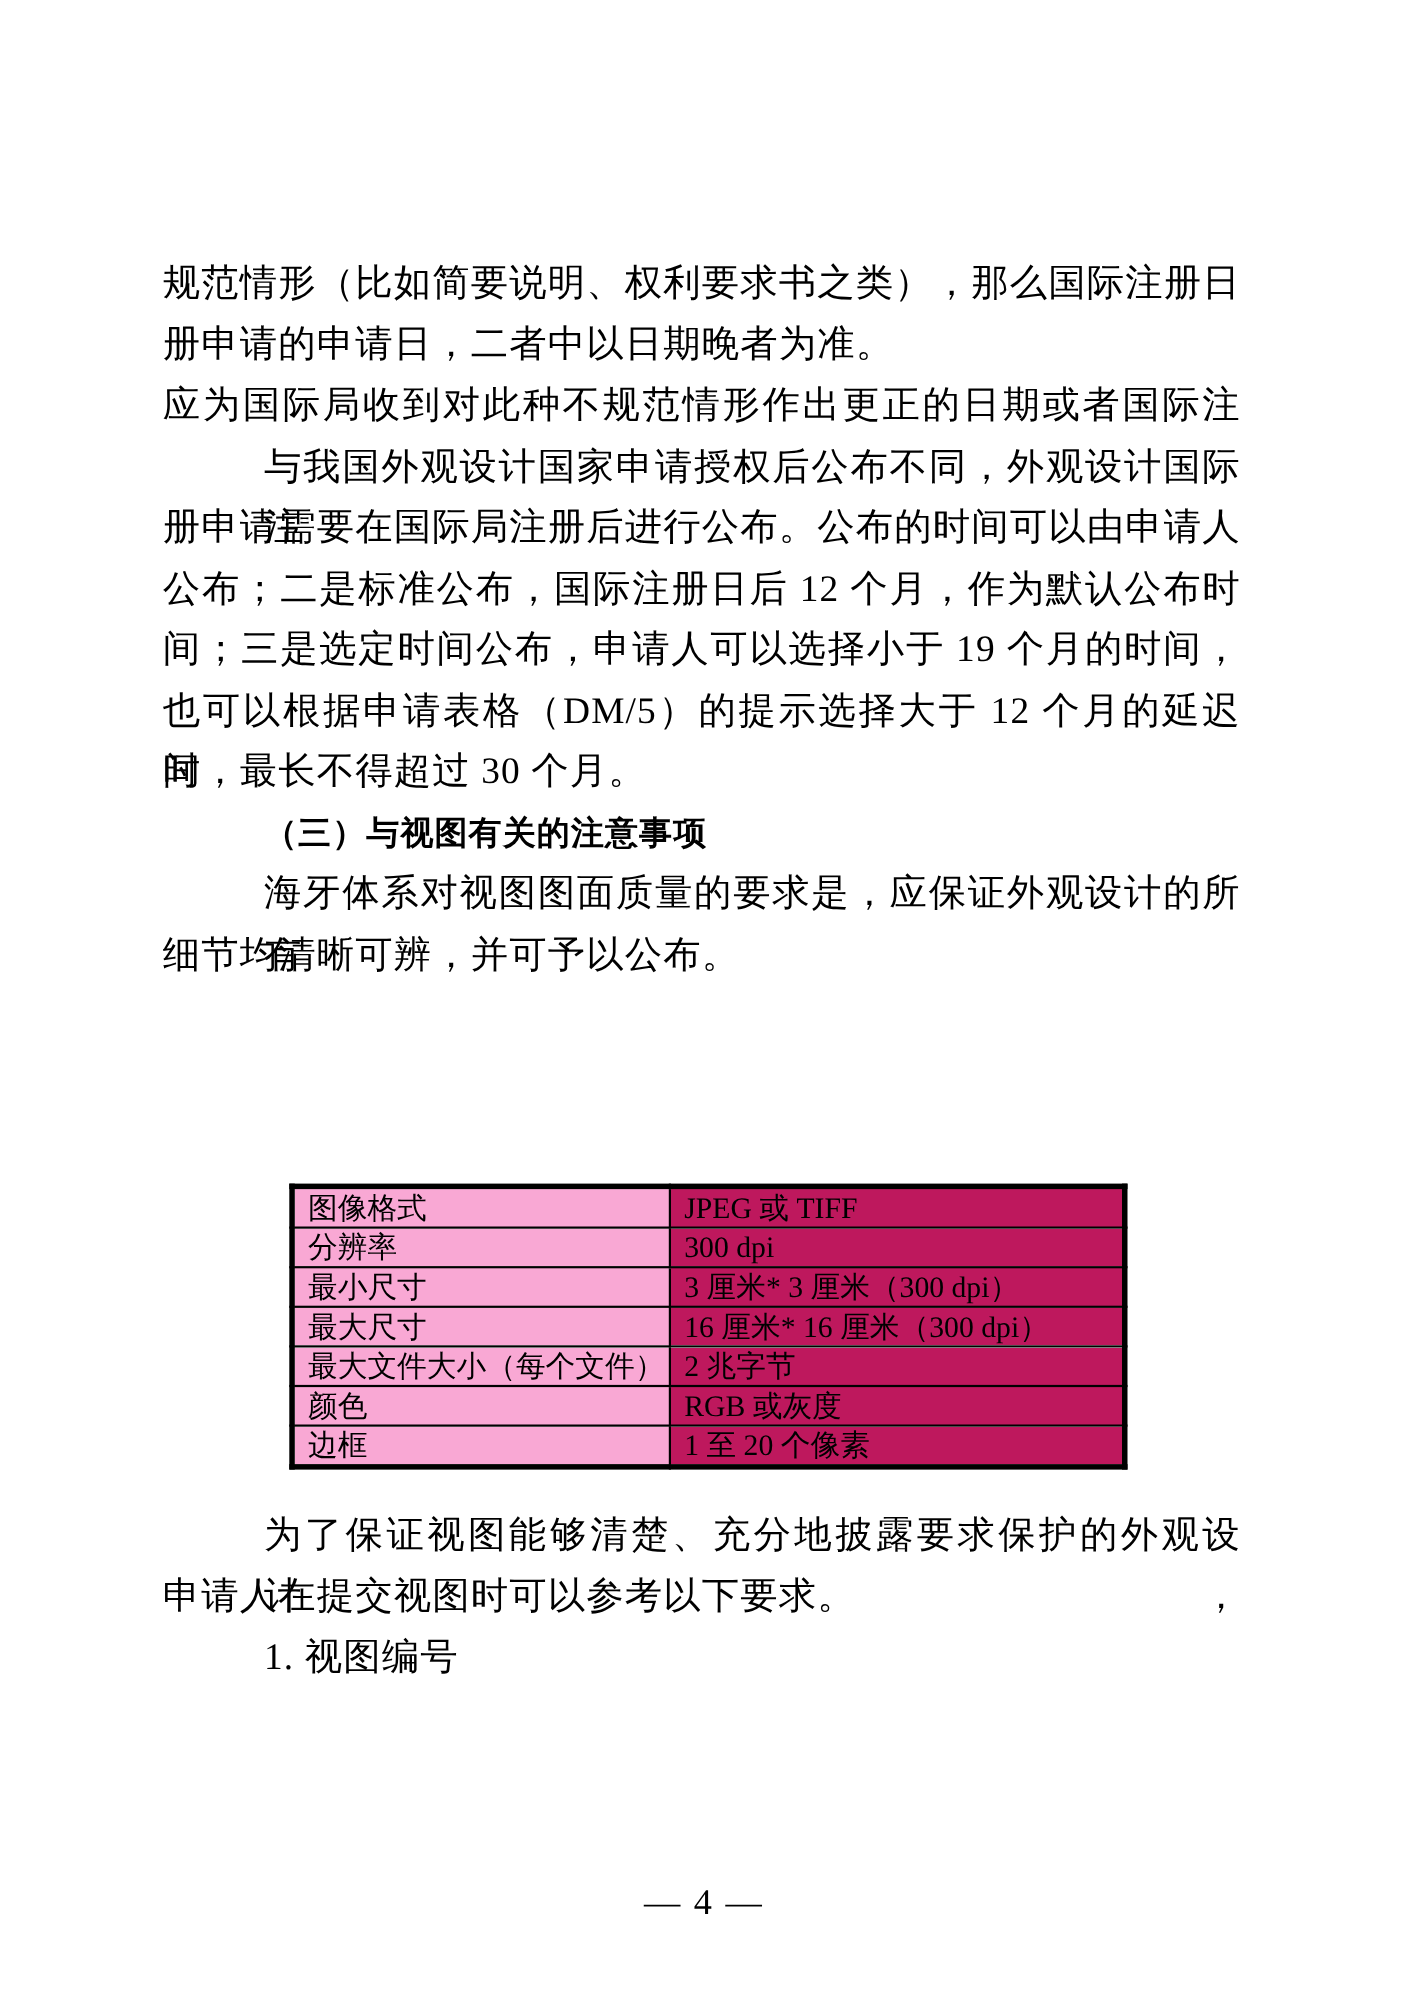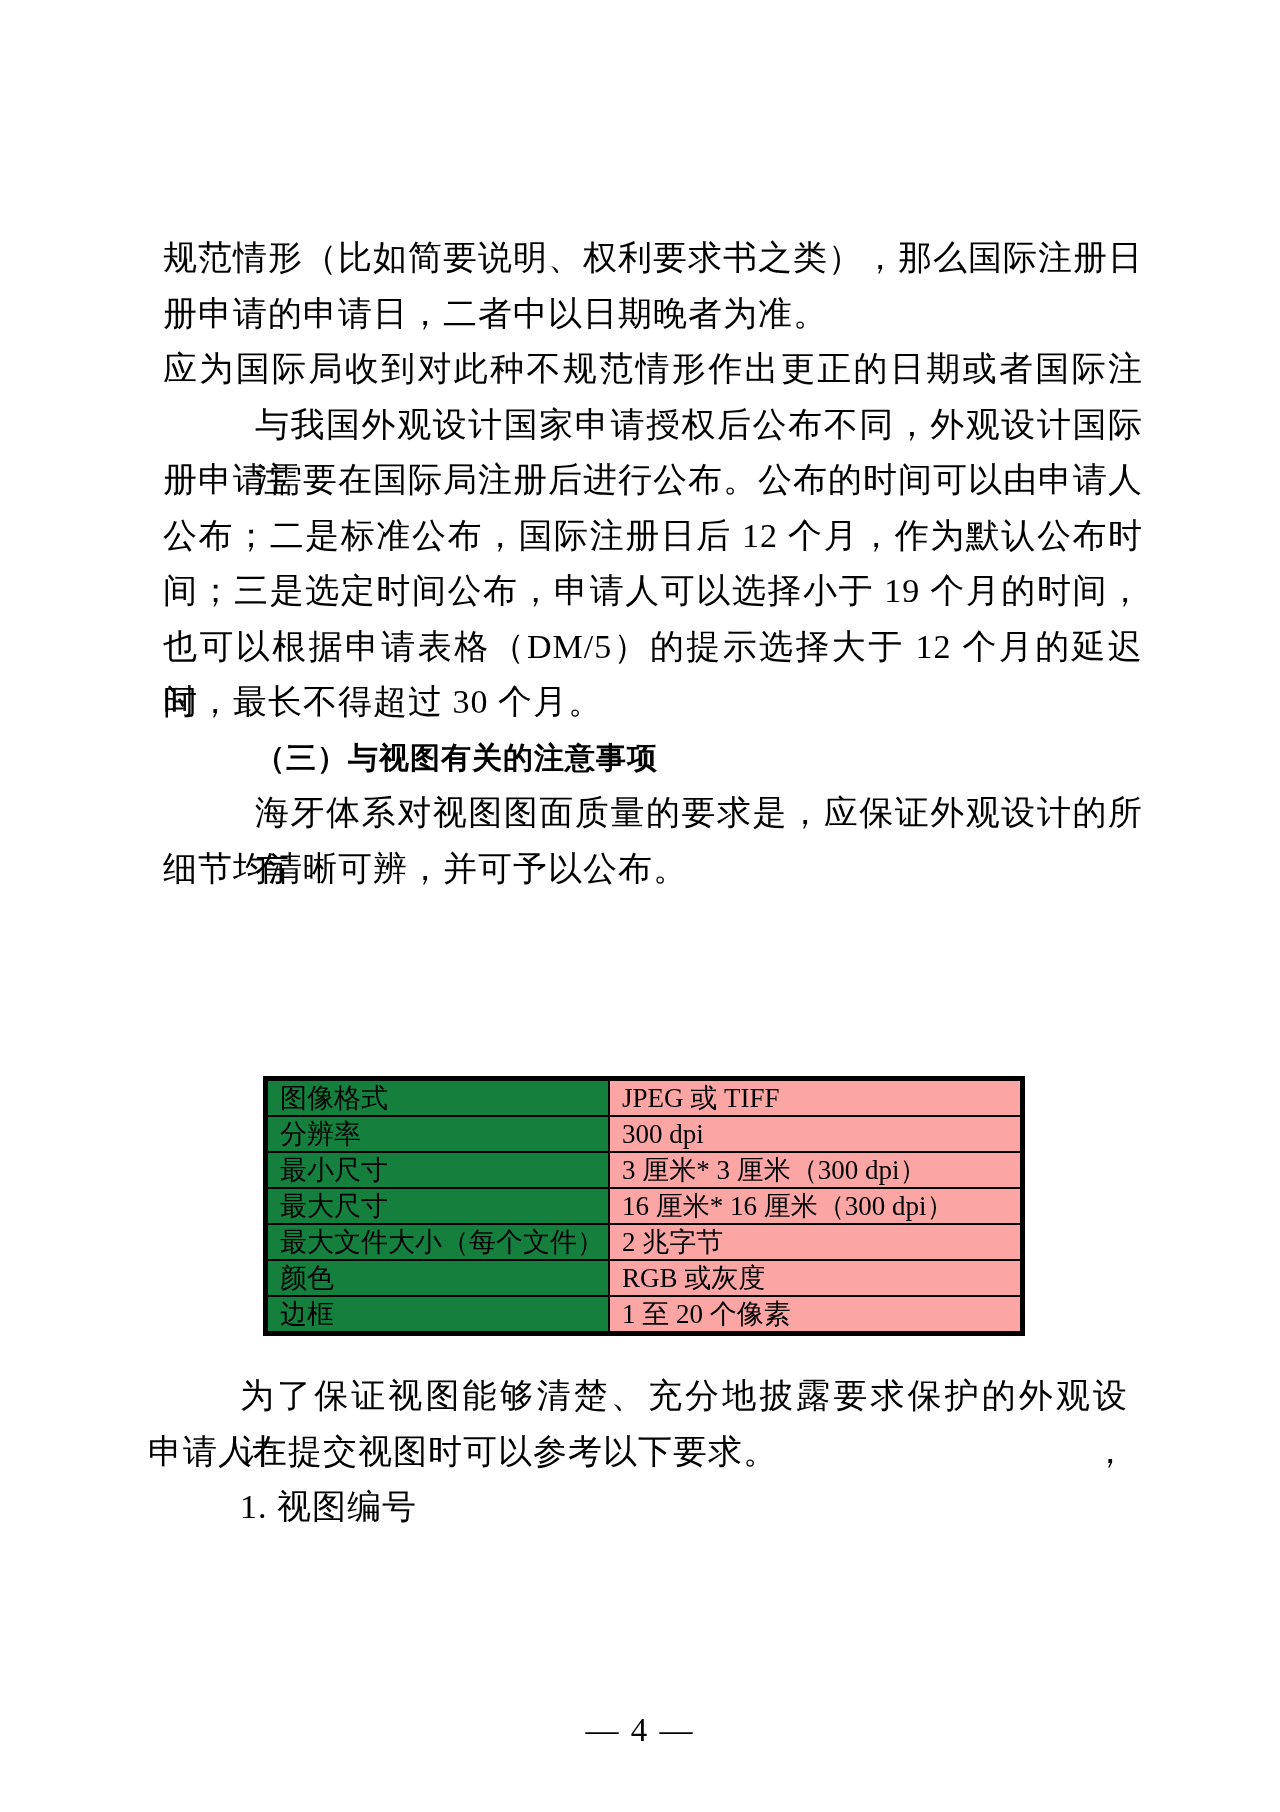--- a/index.html
+++ b/index.html
@@ -10,21 +10,21 @@
     color:#000;
     font-family:"Liberation Serif", serif;
     overflow:hidden;
   }
   
   .textflow {
     position:absolute;
     left:148px; width:980px;
     box-sizing:border-box;
   }
-  .flow-pre  { top:230px;margin-left:15px; }
+  .flow-pre  { top:230px; }
   .flow-post { top:1368px; }
   .line {
     height:55.5px;
     line-height:55.5px;
     font-size:34px;
     white-space:nowrap;
     letter-spacing:1px;
   }
   .line.full {
     text-align:justify;
@@ -46,22 +46,22 @@
   }
   table.spec td {
     border:2px solid #000;
     height:34px;
     font-size:27px;
     line-height:34px;
     padding:0 6px 0 12px;
     overflow:hidden;
     white-space:nowrap;
   }
-  td.k { width:322px; background:#15803d; }
-  td.v { background:#fca5a5; }
+  td.k { width:322px; background:#f9a8d4; }
+  td.v { background:#be185d; }
   
   .footer {
     position:absolute;
     top:1712px; left:0; width:100%;
     text-align:center;
     font-size:33px;
     letter-spacing:2px;
   }
 </style>
 </head>

